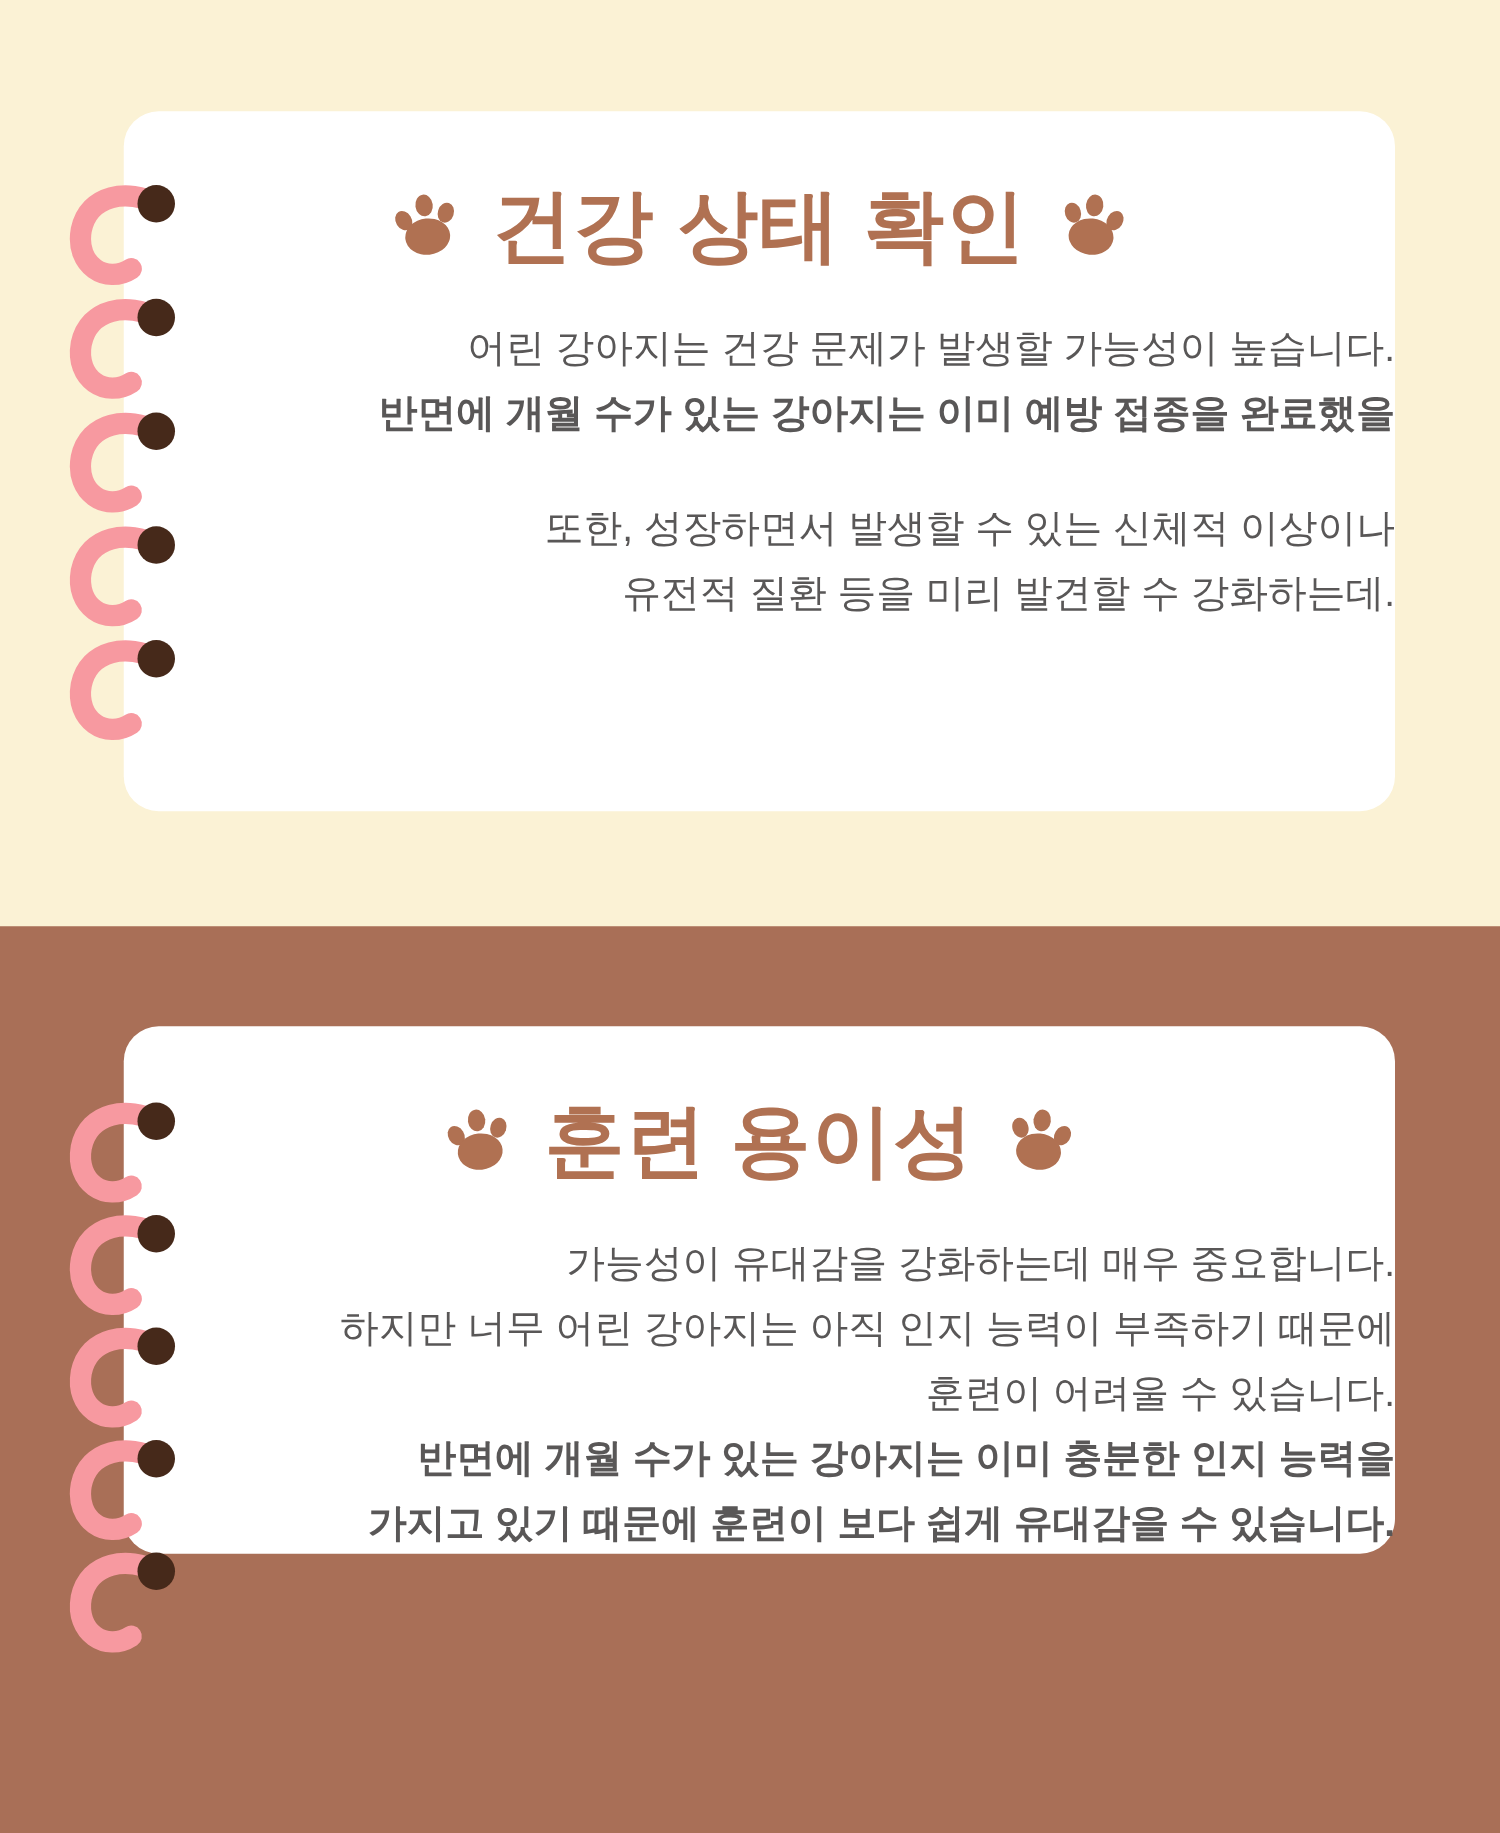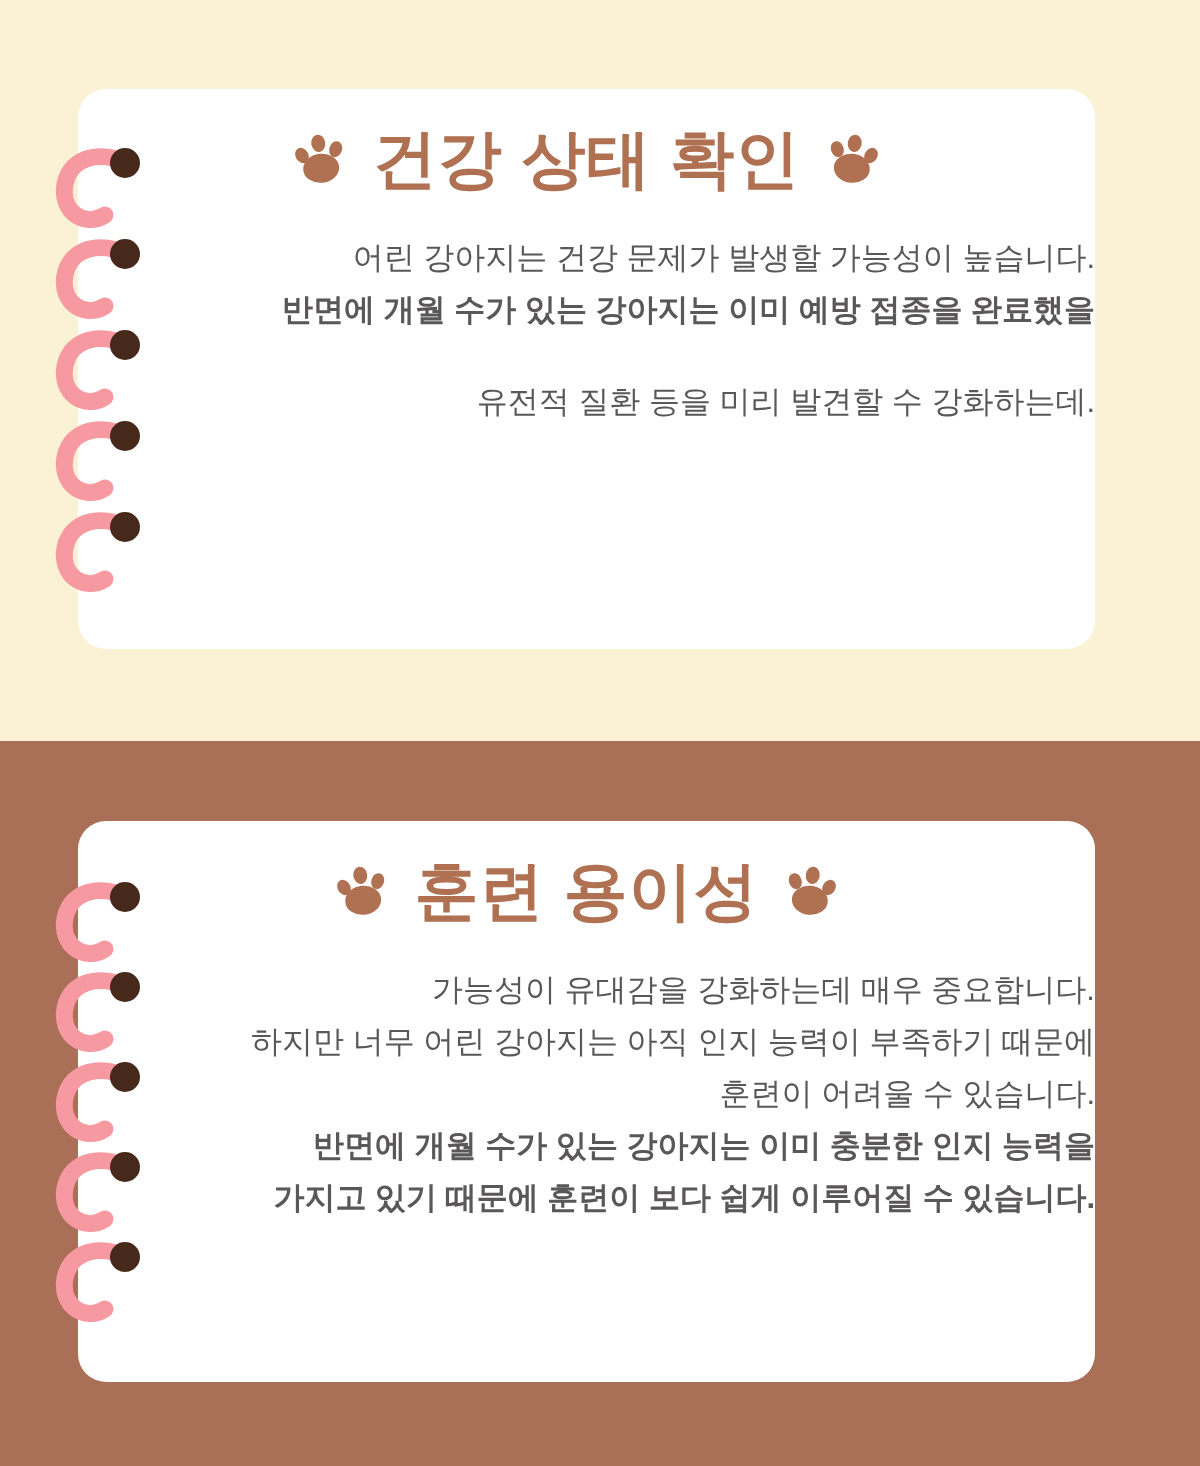--- a/index.html
+++ b/index.html
@@ -26,29 +26,29 @@
   .panel {
     position: absolute;
     left: 0;
     width: 1200px;
   }
   .panel-cream { top: 0; height: 741px; background: var(--cream-bg); }
   .panel-brown { top: 741px; height: 725px; background: var(--brown-bg); }
 
   .card {
     position: absolute;
-    left: 78px;
+    left: 99px;
     width: 1017px;
     background: var(--card-bg);
     border-radius: 28px;
-    padding-top: 31px;
+    padding-top: 52px;
     text-align: center;
   }
   .card-health   { top: 89px;  height: 560px; }
-  .card-training { top: 821px; height: 561px; }
+  .card-training { top: 821px; height: 422px; }
 
   .title-row {
     display: flex;
     align-items: center;
     justify-content: center;
     gap: 24px;
     height: 78px;
     margin-bottom: 34px;
   }
   .title-text {
@@ -111,20 +111,21 @@
           <ellipse cx="77" cy="33" rx="11" ry="14" transform="rotate(18 77 33)"></ellipse>
           <ellipse cx="52" cy="66" rx="31" ry="25" transform="rotate(-6 52 66)"></ellipse>
         </g>
       </svg>
     </h2>
     <p class="para">
       <span class="line">어린 강아지는 건강 문제가 발생할 가능성이 높습니다.</span>
       <span class="line bold">반면에 개월 수가 있는 강아지는 이미 예방 접종을 완료했을</span>
     </p>
     <p class="para">
+      <span class="line">또한, 성장하면서 발생할 수 있는 신체적 이상이나</span>
       <span class="line">유전적 질환 등을 미리 발견할 수 강화하는데.</span>
     </p>
   </section>
 
   <section class="card card-training">
     <h2 class="title-row">
       <svg class="paw" viewBox="0 0 100 100" aria-hidden="true">
         <g class="paw-fill">
           <ellipse cx="19" cy="44" rx="11" ry="14" transform="rotate(-32 19 44)"></ellipse>
           <ellipse cx="47" cy="23" rx="12" ry="15" transform="rotate(-8 47 23)"></ellipse>
@@ -140,21 +141,21 @@
           <ellipse cx="77" cy="33" rx="11" ry="14" transform="rotate(18 77 33)"></ellipse>
           <ellipse cx="52" cy="66" rx="31" ry="25" transform="rotate(-6 52 66)"></ellipse>
         </g>
       </svg>
     </h2>
     <p class="para">
       <span class="line">가능성이 유대감을 강화하는데 매우 중요합니다.</span>
       <span class="line">하지만 너무 어린 강아지는 아직 인지 능력이 부족하기 때문에</span>
       <span class="line">훈련이 어려울 수 있습니다.</span>
       <span class="line bold">반면에 개월 수가 있는 강아지는 이미 충분한 인지 능력을</span>
-      <span class="line bold">가지고 있기 때문에 훈련이 보다 쉽게 이루어질 수 있습니다.</span>
+      <span class="line bold">가지고 있기 때문에 훈련이 보다 쉽게 유대감을 수 있습니다.</span>
     </p>
   </section>
 
   <svg class="ring" style="top:141px" viewBox="0 0 100 100" aria-hidden="true">
     <path class="ring-c" d="M80 22 C58 10 26 14 20 43 C15 71 40 87 60 74"></path>
       <circle class="ring-dot" cx="80" cy="22" r="15"></circle>
   </svg>
   <svg class="ring" style="top:232px" viewBox="0 0 100 100" aria-hidden="true">
     <path class="ring-c" d="M80 22 C58 10 26 14 20 43 C15 71 40 87 60 74"></path>
       <circle class="ring-dot" cx="80" cy="22" r="15"></circle>

